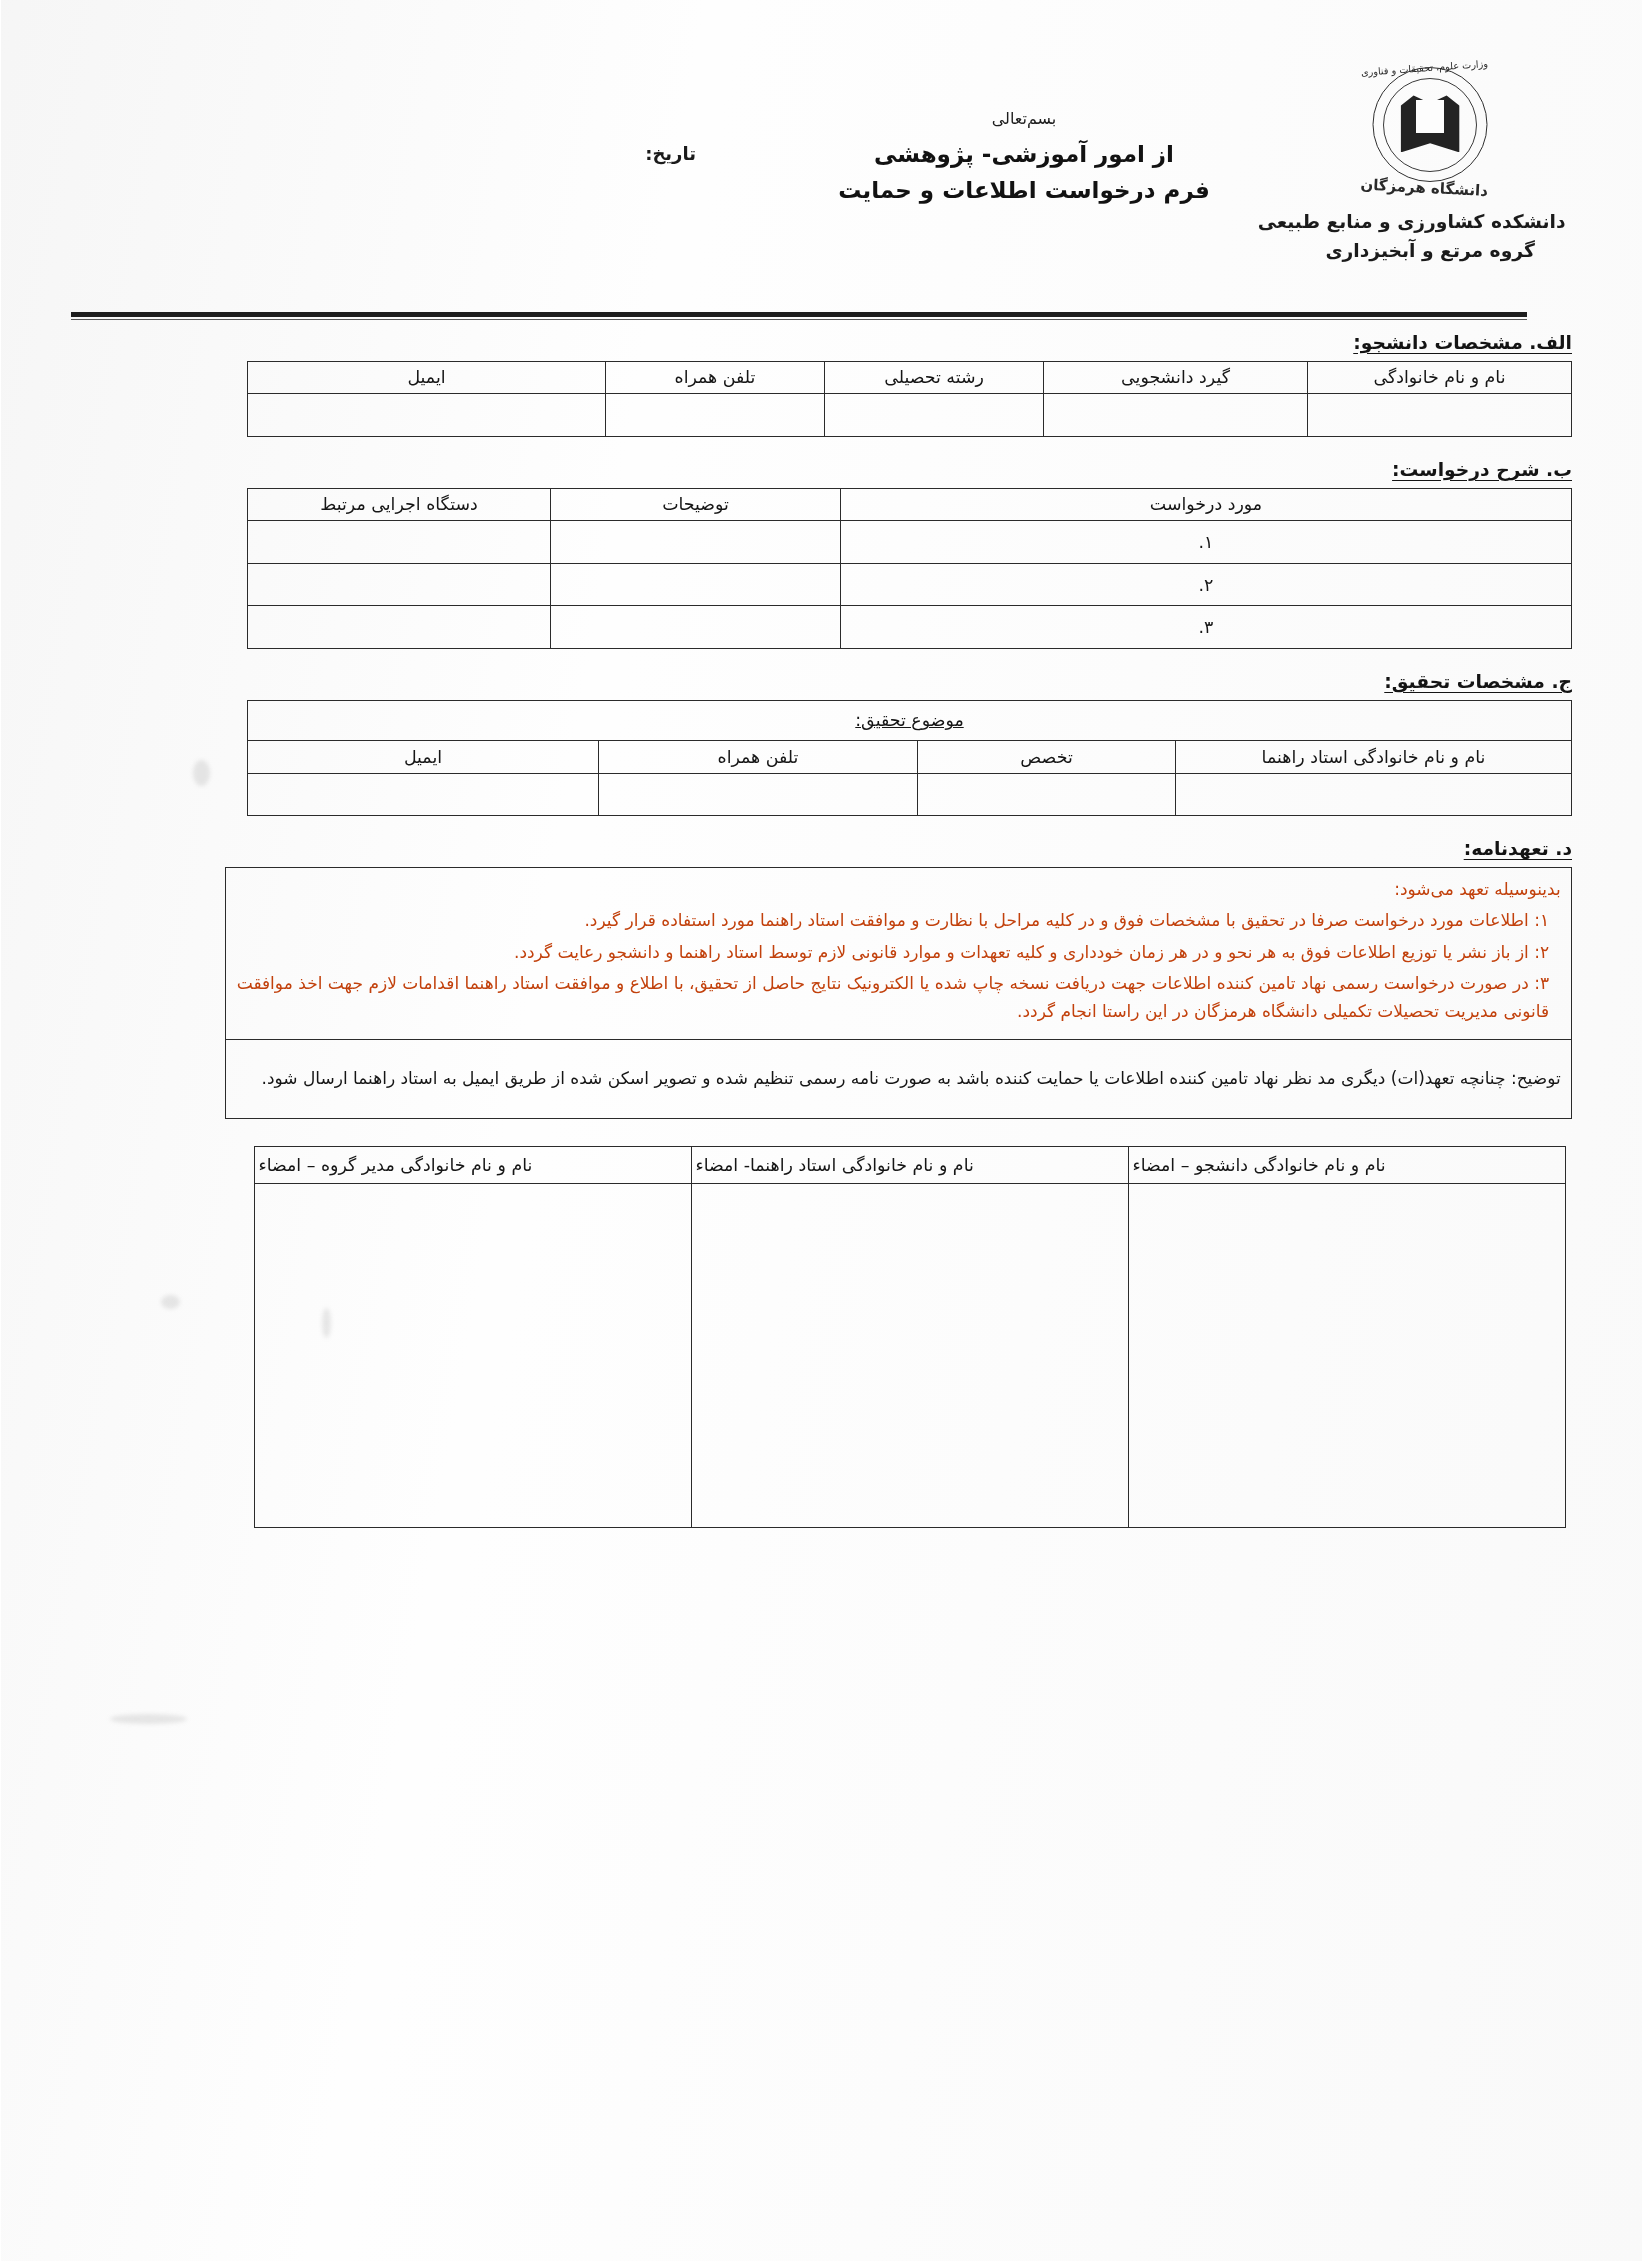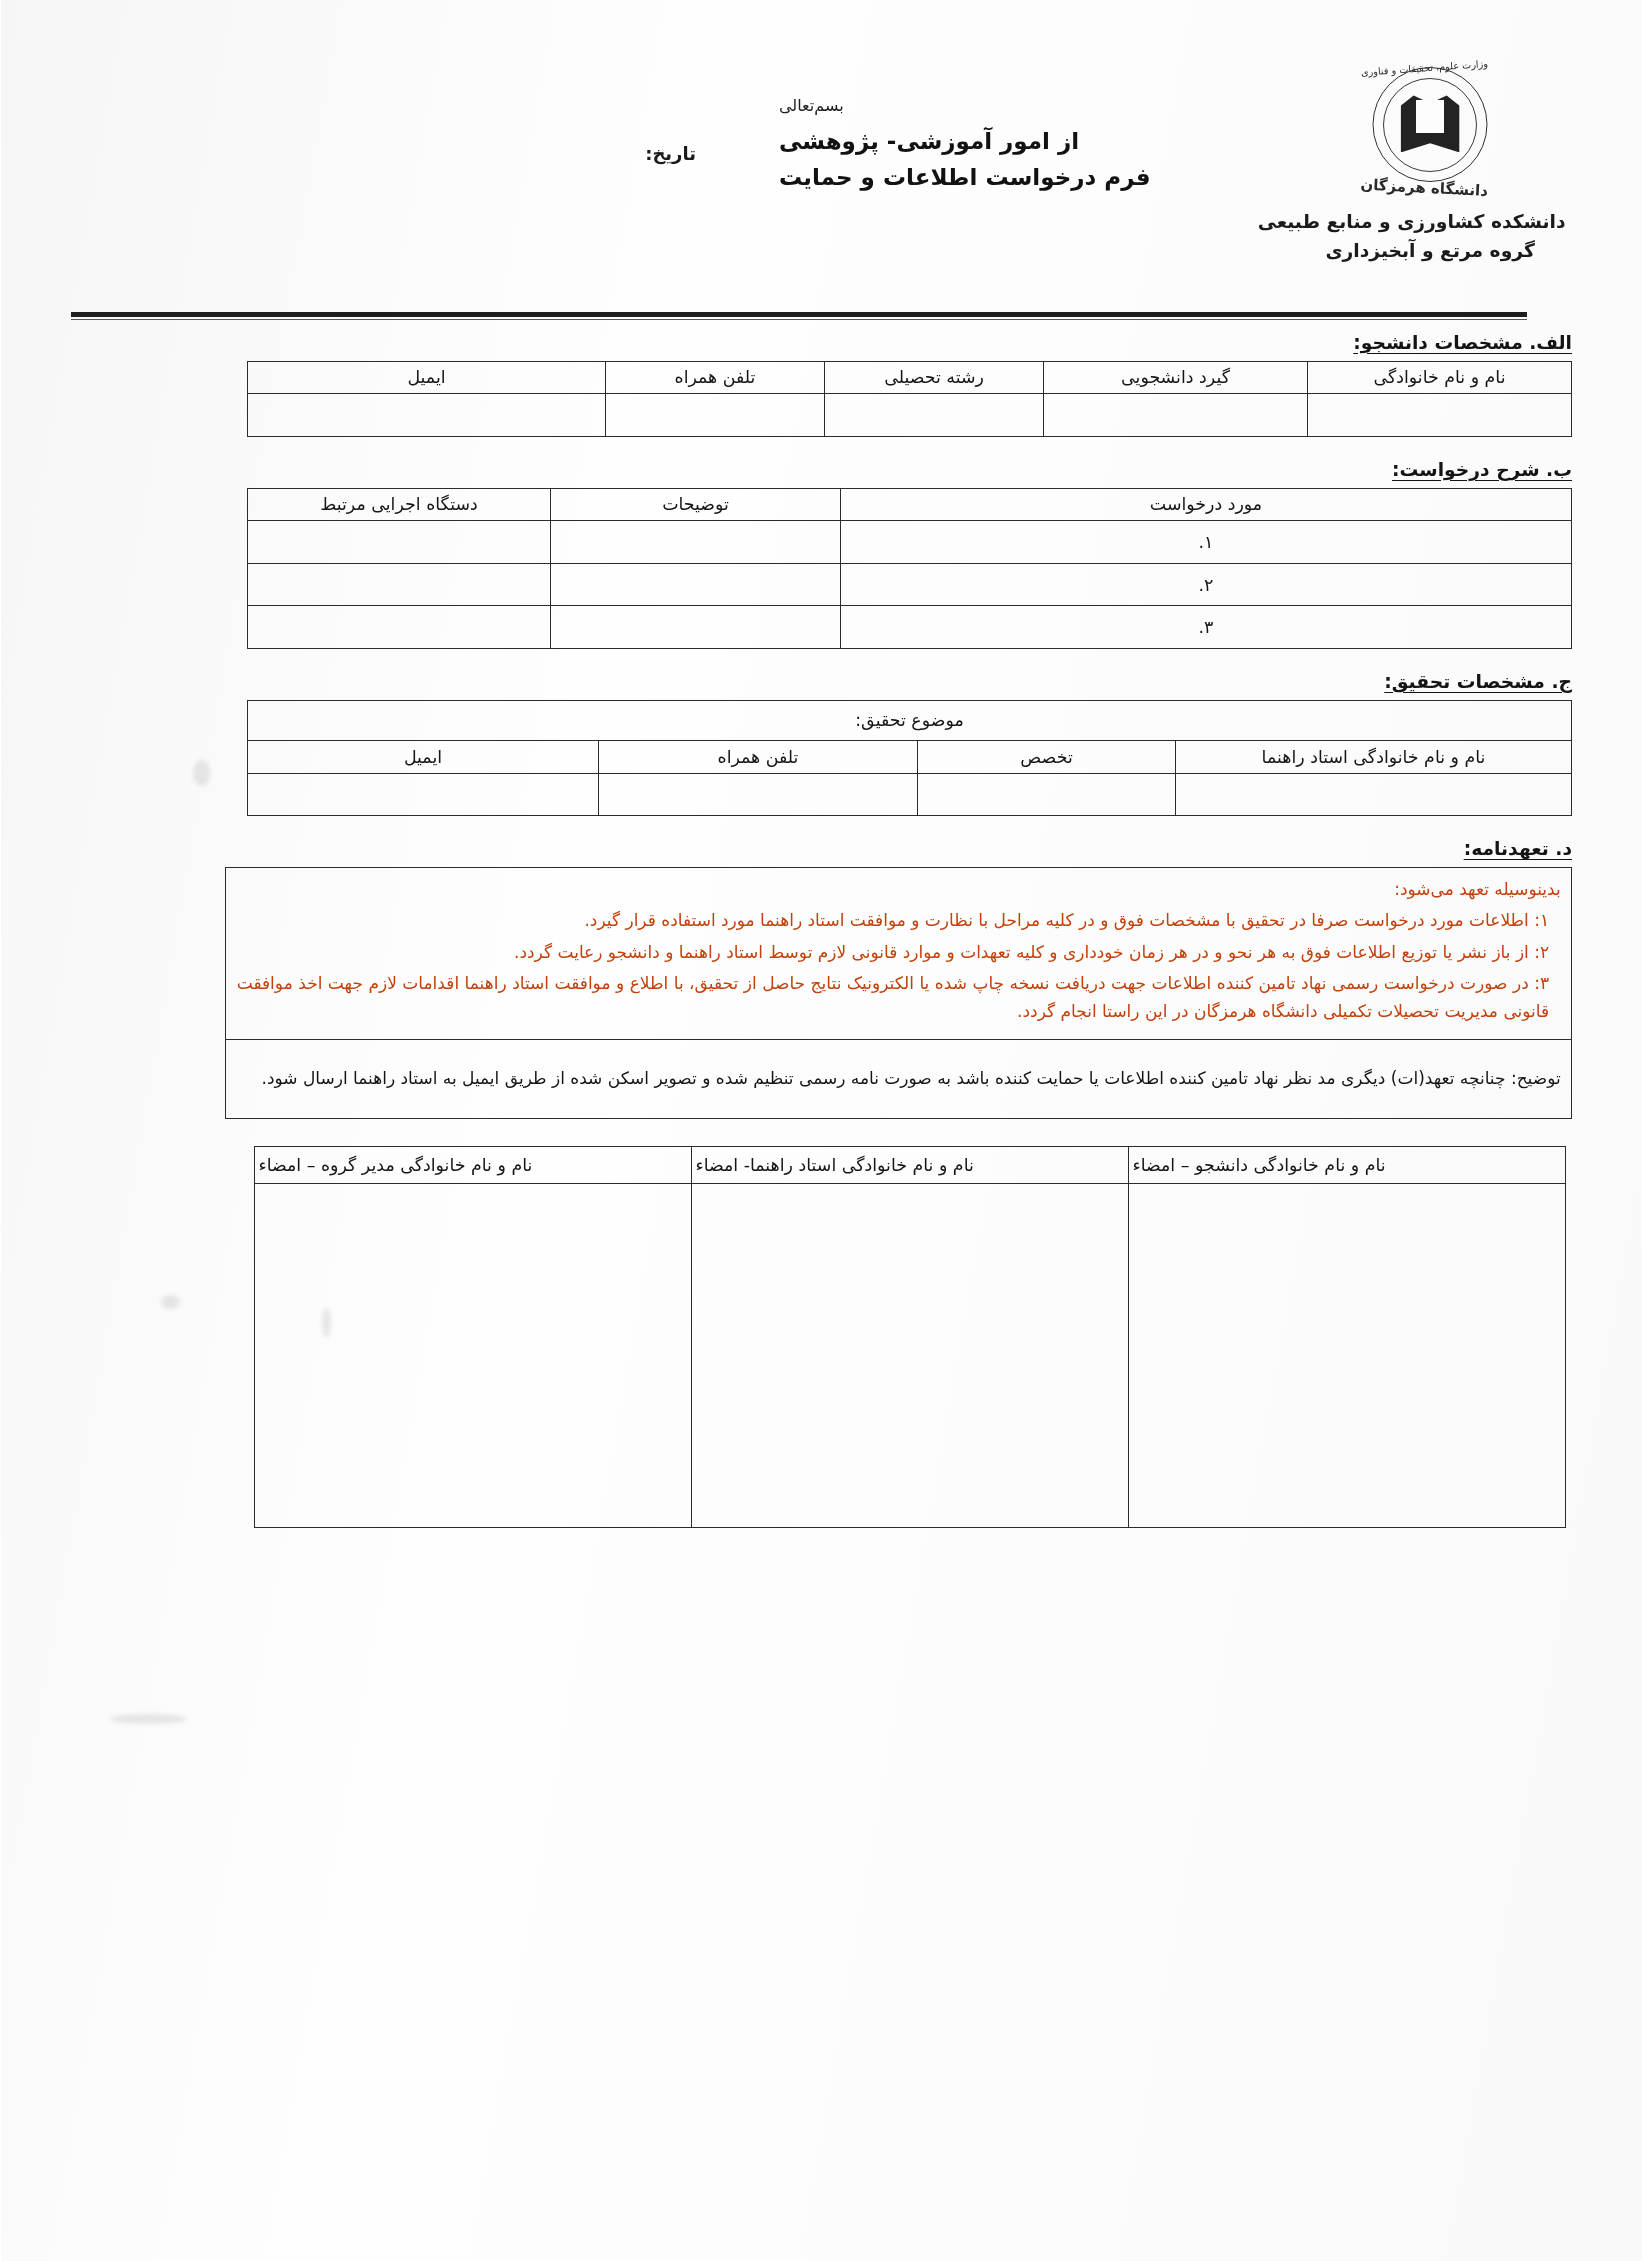--- a/index.html
+++ b/index.html
@@ -111,23 +111,23 @@
     font-size: 18.7px;
     line-height: 1.55;
     font-weight: bold;
     color: #1b1b1b;
     white-space: nowrap;
   }
 
   .title-block {
     position: absolute;
     right: 303px;
-    top: 35px;
+    top: 48px;
     width: 490px;
-    text-align: left;
+    text-align: center;
   }
   .bism {
     font-size: 16px;
     margin-bottom: 7.7px;
     color: #1d1d1d;
   }
   .form-title {
     font-size: 23px;
     font-weight: bold;
     line-height: 1.6;
@@ -189,20 +189,21 @@
   .num-cell {
     text-align: left;
     padding-left: 9px;
     font-size: 17px;
   }
 
   .subject-row td {
     text-align: right;
     padding-right: 10.3px;
     height: 28px;
+    text-decoration: underline;
   }
 
   
   .pledge-box {
     width: 1324px;
     border: 1.3px solid #2b2b2b;
     padding: 7.7px 10.3px 10.3px 10.3px;
     font-size: 17px;
     line-height: 1.62;
     color: #c2410c;

